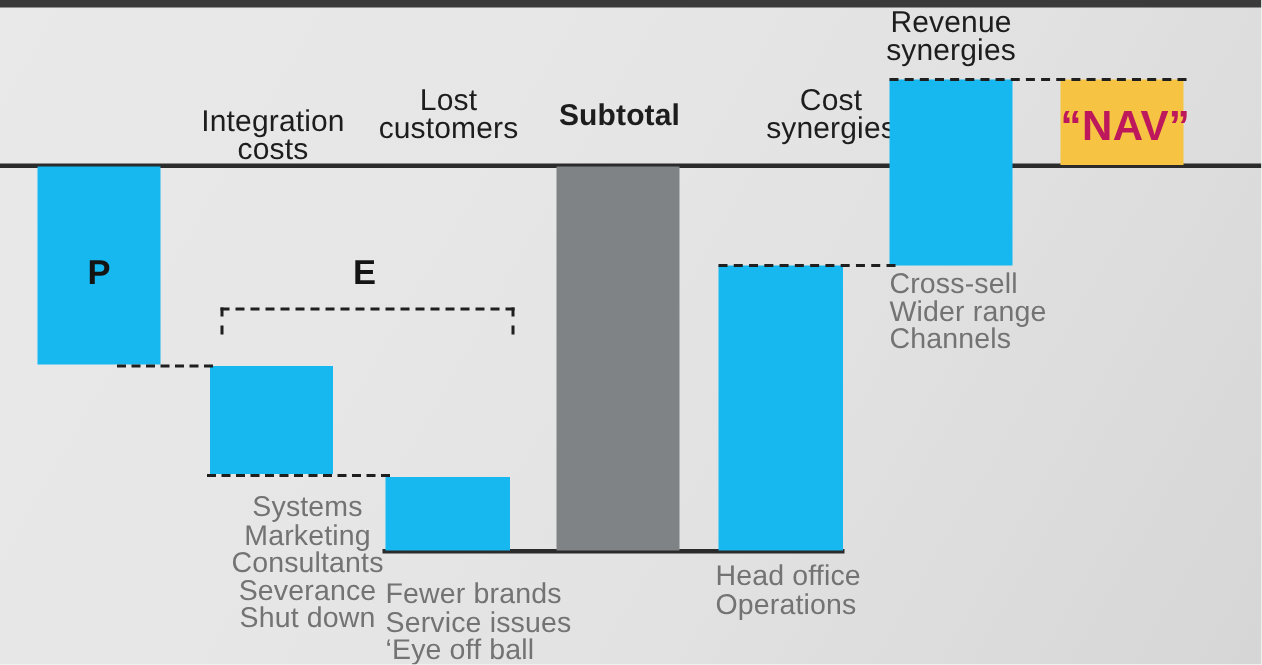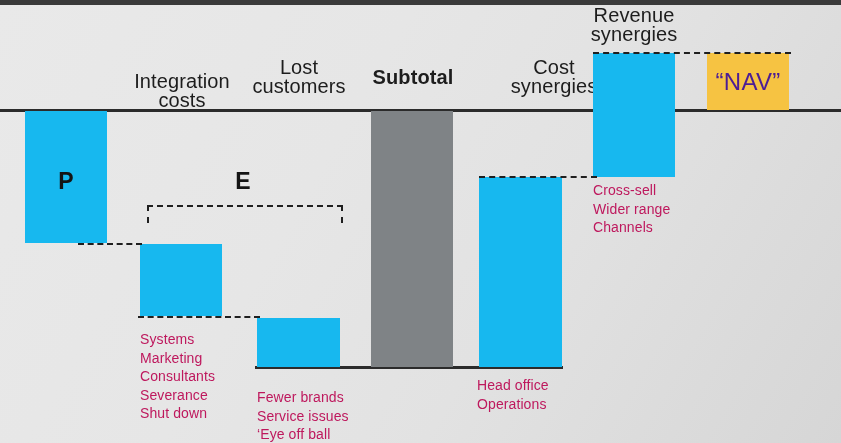--- a/index.html
+++ b/index.html
@@ -65,44 +65,44 @@
   
   .bar-letter {
     position: absolute;
     font-size: 23px;
     font-weight: bold;
     color: #141414;
     text-align: center;
   }
   .nav-label {
     position: absolute;
-    font-size: 24px;
-    font-weight: normal;
-    color: #4c1d95;
+    font-size: 28px;
+    font-weight: bold;
+    color: #be185d;
     text-align: center;
     letter-spacing: .3px;
   }
 
   
   .dash-h {
     position: absolute;
     height: 0;
     border-top: 2.5px dashed #1f1f1f;
   }
   .dash-v {
     position: absolute;
     width: 0;
     border-left: 2.5px dashed #1f1f1f;
   }
 
   
   .annot {
     position: absolute;
-    color: #be185d;
-    font-size: 14px;
+    color: #737373;
+    font-size: 19px;
     line-height: 18.5px;
     white-space: pre-line;
     letter-spacing: .1px;
   }
 </style>
 </head>
 <body>
 
 <div id="canvas">
 
@@ -150,21 +150,21 @@
 
   <div class="dash-h" style="left:479px; top:176px; width:118px;"></div>
 
   <div class="dash-h" style="left:593px; top:52px; width:198px;"></div>
 
   <div class="bar-letter" style="left:202px; top:168px; width:82px;">E</div>
   <div class="dash-h" style="left:147px; top:205px; width:196px;"></div>
   <div class="dash-v" style="left:147px; top:205px; height:18px;"></div>
   <div class="dash-v" style="left:341px; top:205px; height:18px;"></div>
 
-  <div class="annot" style="left:140px; top:330px; width:130px;">Systems
+  <div class="annot" style="left:140px; top:330px; width:130px;text-align:center;">Systems
 Marketing
 Consultants
 Severance
 Shut down</div>
 
   <div class="annot" style="left:257px; top:388px; width:140px;">Fewer brands
 Service issues
 ‘Eye off ball</div>
 
   <div class="annot" style="left:477px; top:376px; width:140px;">Head office

